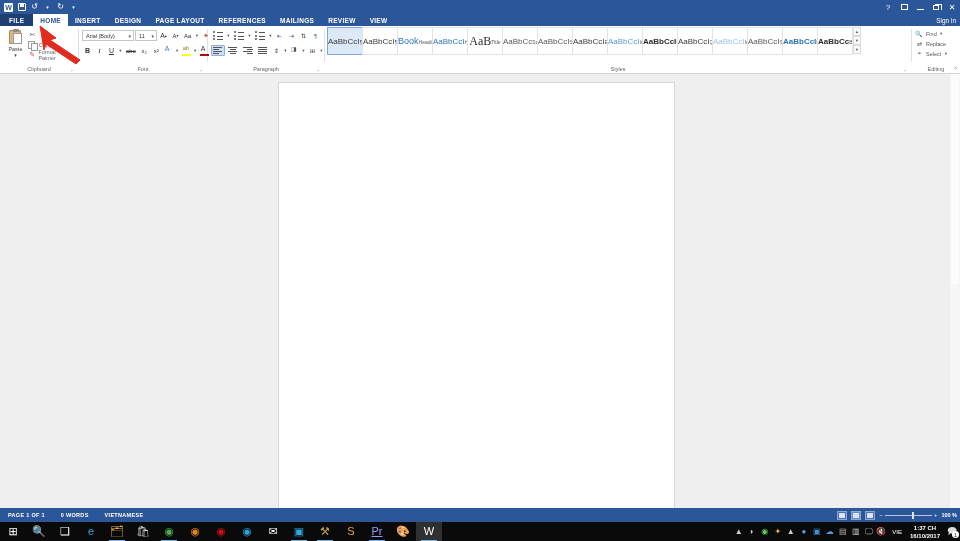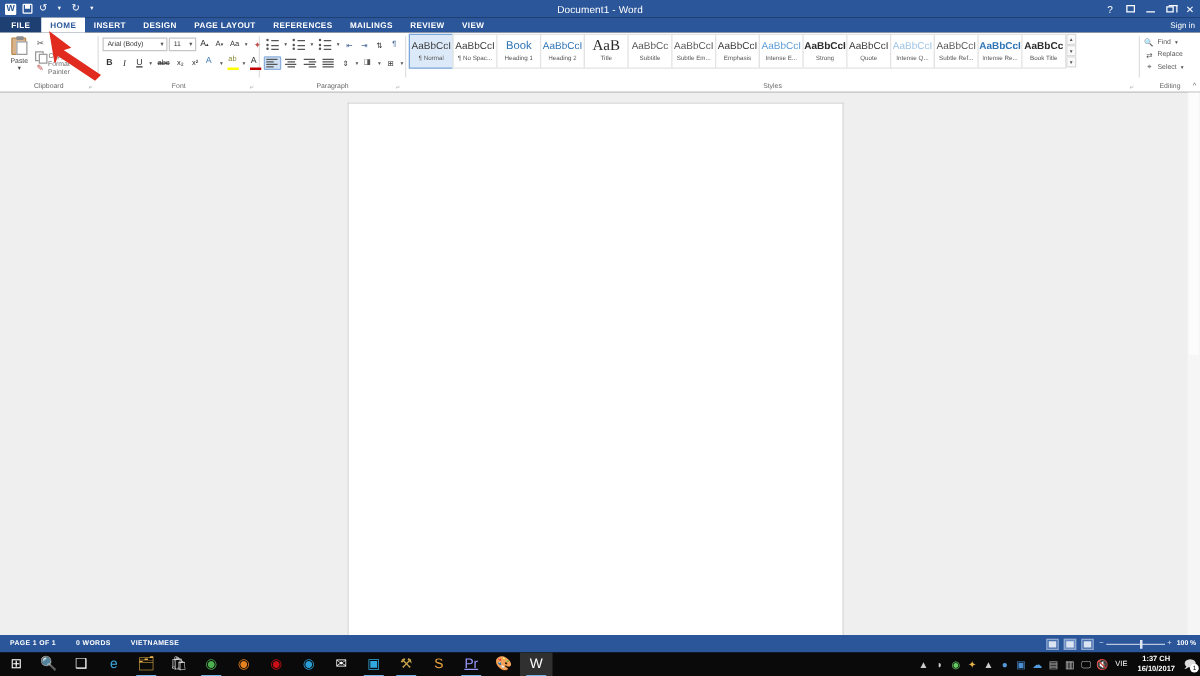--- a/index.html
+++ b/index.html
@@ -175,21 +175,21 @@
   .list-ic b:nth-of-type(1){ top:1px; } .list-ic b:nth-of-type(2){ top:4.5px; } .list-ic b:nth-of-type(3){ top:8px; }
   .align-ic { position: relative; width: 10px; height: 9px; }
   .align-ic s { position: absolute; height: 1px; background: #555; left: 0; text-decoration: none; }
   .align-box { background: #cfe0f4; border: 1px solid #8cb0dd; border-radius: 1px; }
 
   
   .grp-styles { flex: 1; min-width: 0; }
   .styles-body { display: flex; align-items: flex-start; padding: 1px 1px 0 2px; overflow: hidden; }
   .stylebox {
     width: 36px; height: 28px; border: 1px solid #e3e3e3; background: #fff;
-    display: flex; flex-direction: column; align-items: center; justify-content: center;
+    display: flex; flex-direction: row; align-items: center; justify-content: center;
     flex: 0 0 auto; margin-right: -1px;
   }
   .stylebox.sel { border: 1px solid #7da7d9; background: #dbe9f8; }
   .sp { font-size: 8px; line-height: 11px; color: #3b3b3b; white-space: nowrap; }
   .sl {
     font-size: 5px; color: #555; line-height: 8px; margin-top: 1px;
     white-space: nowrap; overflow: hidden; max-width: 34px; text-align: center;
   }
   .styles-scroll { display: flex; flex-direction: column; width: 8px; margin-left: 1px; flex: 0 0 auto; }
   .ss-btn {
@@ -282,21 +282,20 @@
           <div class="word-ico">W</div>
         </div>
       <div class="qat-btn">
           <div class="save-ico"></div>
         </div>
       <div class="qat-btn">↺</div>
       <div class="qat-btn" style="font-size:5px">▾</div>
       <div class="qat-btn">↻</div>
       <div class="qat-btn" style="font-size:5px">▾</div>
     </div>
-    <div class="title-text">Document1 - Word</div>
     <div class="winbtns">
       <div class="winbtn">?</div>
       <div class="winbtn">
           <div class="box-ico"></div>
         </div>
       <div class="winbtn">
           <div class="min-ico"></div>
         </div>
       <div class="winbtn">
           <div class="rest-ico"></div>

